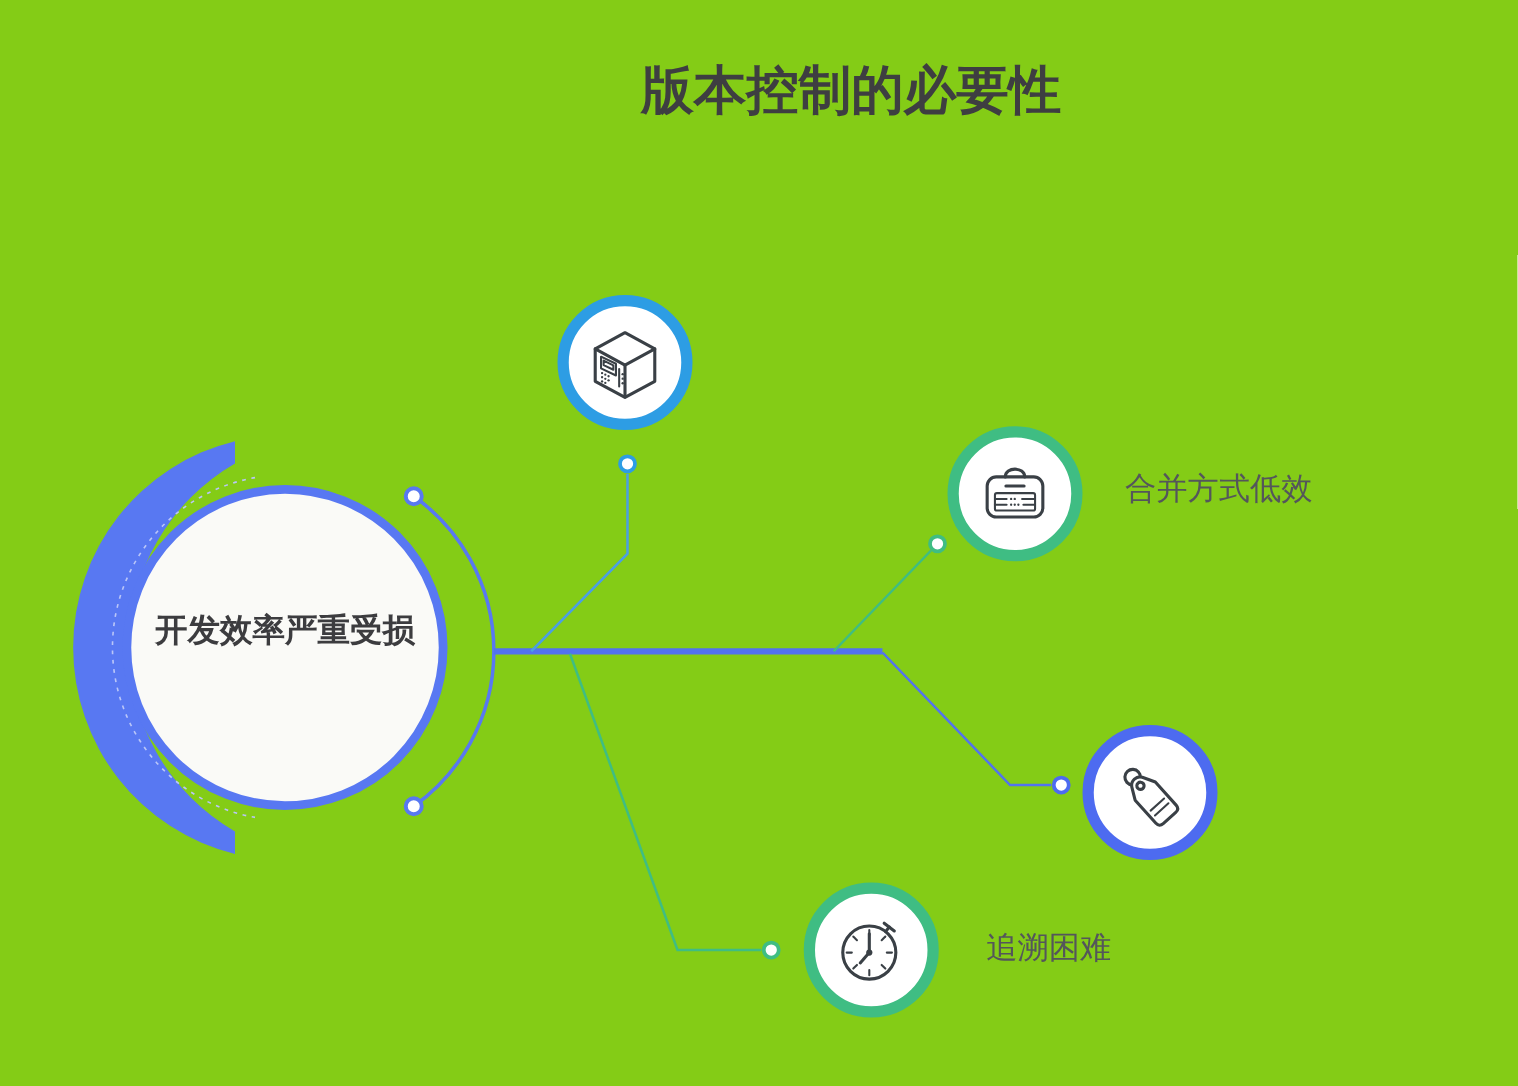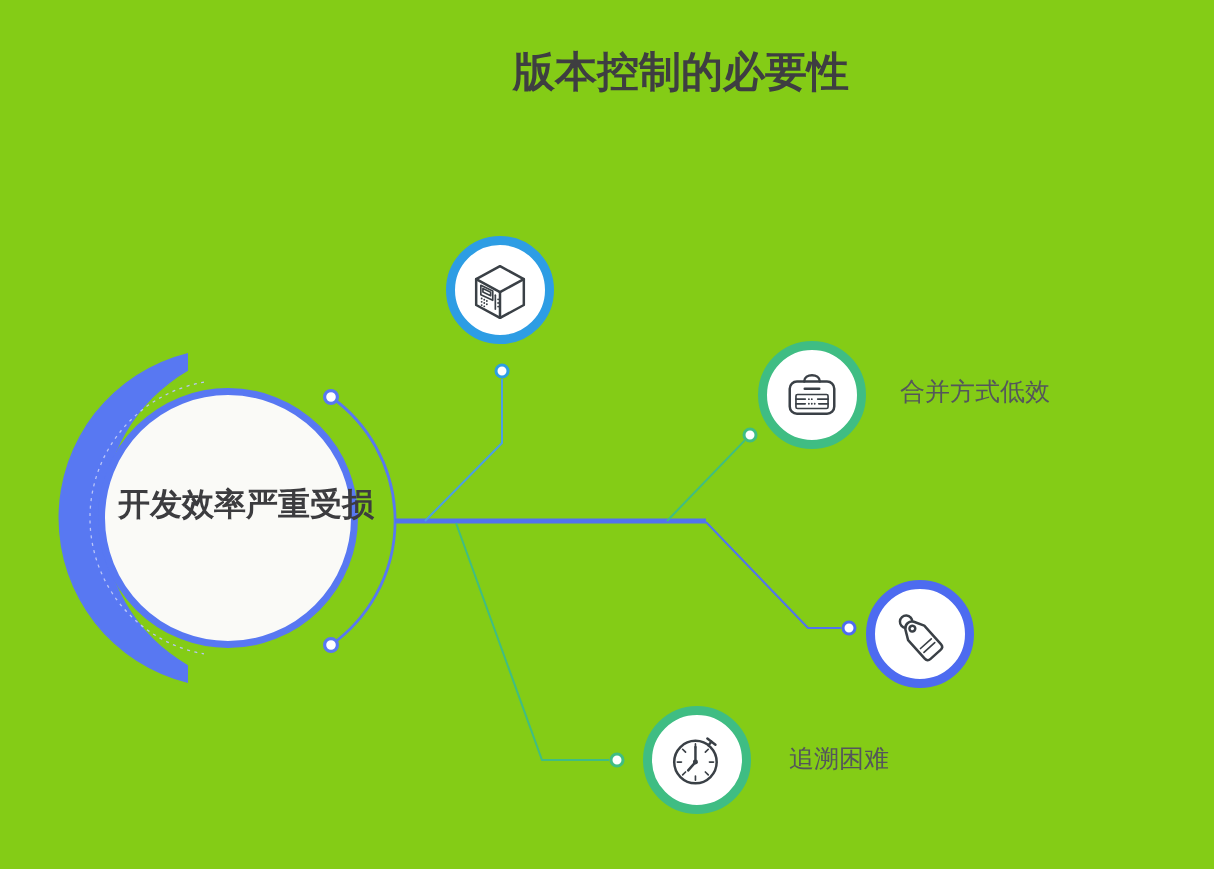--- a/index.html
+++ b/index.html
@@ -7,21 +7,21 @@
     position:relative;width:1214px;height:869px;background:#84cc16;overflow:hidden;
     font-family:"Liberation Sans","DejaVu Sans",sans-serif;
   }
   .title{
     position:absolute;left:513px;top:44px;margin:0;
     font-size:42px;font-weight:bold;color:#3E3E41;letter-spacing:0px;white-space:nowrap;
   }
   .connectors{position:absolute;left:0;top:0;}
   .center-label{
     position:absolute;left:118px;top:488px;width:220px;text-align:center;
-    font-size:32px;font-weight:bold;color:#3C3C3F;line-height:32px;white-space:nowrap;
+    font-size:26px;font-weight:bold;color:#3C3C3F;line-height:32px;white-space:nowrap;
   }
   .node{
     position:absolute;width:108px;height:108px;border-radius:50%;
     border:9px solid #ccc;background:#ffffff;box-sizing:border-box;
     display:flex;align-items:center;justify-content:center;
   }
   .n1{left:446px;top:236px;}
   .n2{left:758px;top:341px;}
   .n3{left:866px;top:580px;}
   .n4{left:643px;top:706px;}

